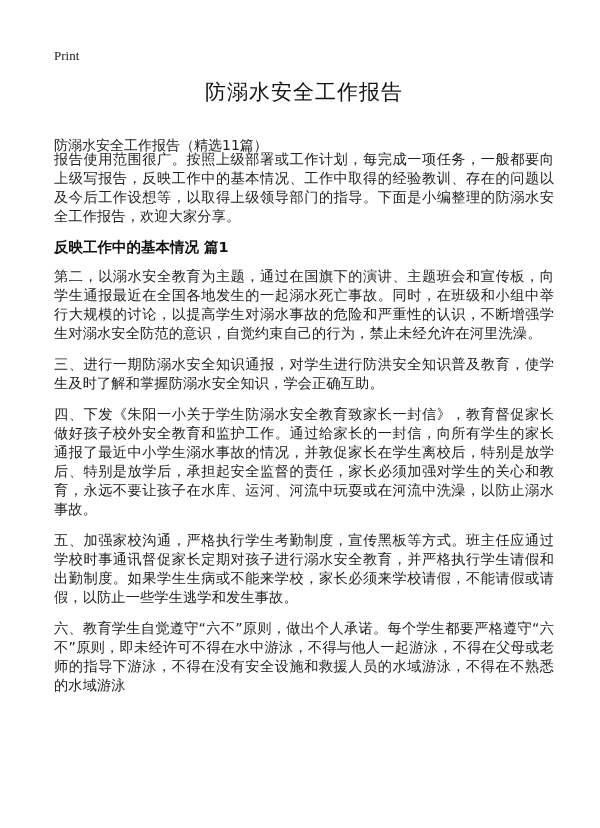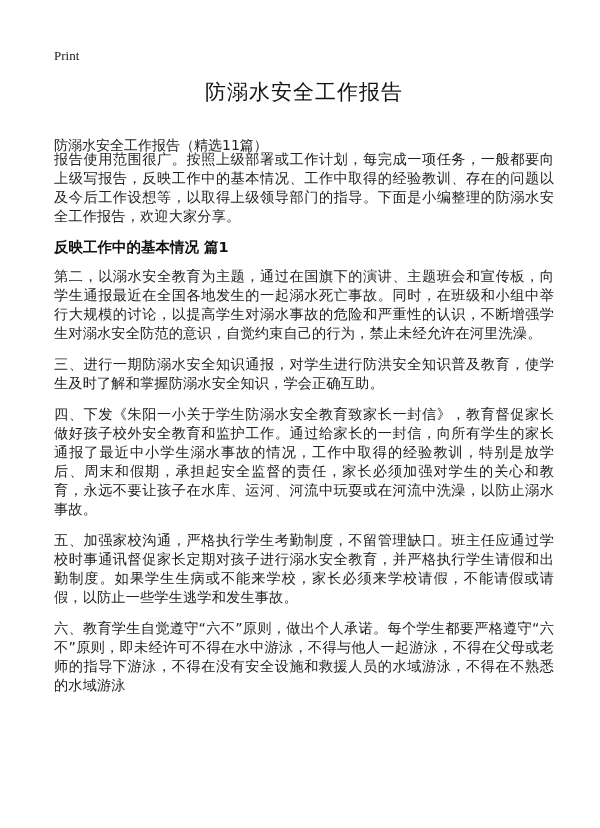--- a/index.html
+++ b/index.html
@@ -19,17 +19,17 @@
 <div class="page">
   <div class="print">Print</div>
   <div class="title">防溺水安全工作报告</div>
   <div class="subtitle">防溺水安全工作报告（精选11篇）</div>
 
   <div class="body">
     <p class="para">报告使用范围很广。按照上级部署或工作计划，每完成一项任务，一般都要向上级写报告，反映工作中的基本情况、工作中取得的经验教训、存在的问题以及今后工作设想等，以取得上级领导部门的指导。下面是小编整理的防溺水安全工作报告，欢迎大家分享。</p>
     <div class="section-head">反映工作中的基本情况 篇1</div>
     <p class="para">第二，以溺水安全教育为主题，通过在国旗下的演讲、主题班会和宣传板，向学生通报最近在全国各地发生的一起溺水死亡事故。同时，在班级和小组中举行大规模的讨论，以提高学生对溺水事故的危险和严重性的认识，不断增强学生对溺水安全防范的意识，自觉约束自己的行为，禁止未经允许在河里洗澡。</p>
     <p class="para">三、进行一期防溺水安全知识通报，对学生进行防洪安全知识普及教育，使学生及时了解和掌握防溺水安全知识，学会正确互助。</p>
-    <p class="para">四、下发《朱阳一小关于学生防溺水安全教育致家长一封信》，教育督促家长做好孩子校外安全教育和监护工作。通过给家长的一封信，向所有学生的家长通报了最近中小学生溺水事故的情况，工作中取得的经验教训，特别是放学后、周末和假期，承担起安全监督的责任，家长必须加强对学生的关心和教育，永远不要让孩子在水库、运河、河流中玩耍或在河流中洗澡，以防止溺水事故。</p>
-    <p class="para">五、加强家校沟通，严格执行学生考勤制度，不留管理缺口。班主任应通过学校时事通讯督促家长定期对孩子进行溺水安全教育，并严格执行学生请假和出勤制度。如果学生生病或不能来学校，家长必须来学校请假，不能请假或请假，以防止一些学生逃学和发生事故。</p>
+    <p class="para">四、下发《朱阳一小关于学生防溺水安全教育致家长一封信》，教育督促家长做好孩子校外安全教育和监护工作。通过给家长的一封信，向所有学生的家长通报了最近中小学生溺水事故的情况，并敦促家长在学生离校后，特别是放学后、特别是放学后，承担起安全监督的责任，家长必须加强对学生的关心和教育，永远不要让孩子在水库、运河、河流中玩耍或在河流中洗澡，以防止溺水事故。</p>
+    <p class="para">五、加强家校沟通，严格执行学生考勤制度，宣传黑板等方式。班主任应通过学校时事通讯督促家长定期对孩子进行溺水安全教育，并严格执行学生请假和出勤制度。如果学生生病或不能来学校，家长必须来学校请假，不能请假或请假，以防止一些学生逃学和发生事故。</p>
     <p class="para">六、教育学生自觉遵守“六不”原则，做出个人承诺。每个学生都要严格遵守“六不”原则，即未经许可不得在水中游泳，不得与他人一起游泳，不得在父母或老师的指导下游泳，不得在没有安全设施和救援人员的水域游泳，不得在不熟悉的水域游泳</p>
   </div>
 </div>
 
 </body></html>

